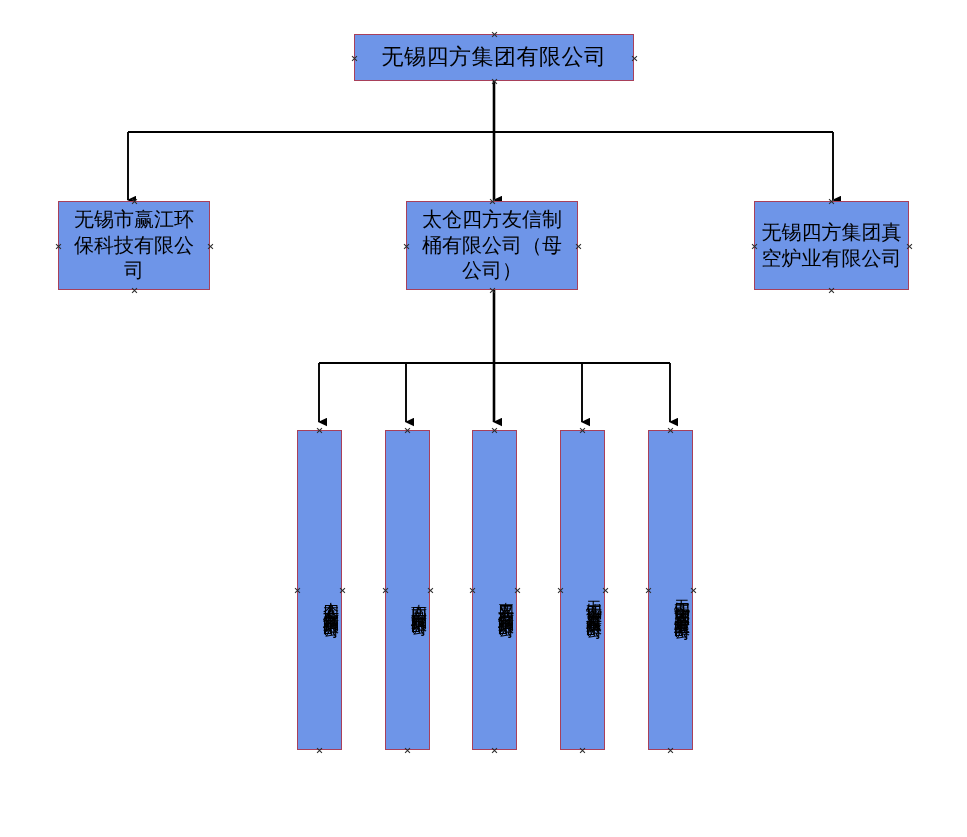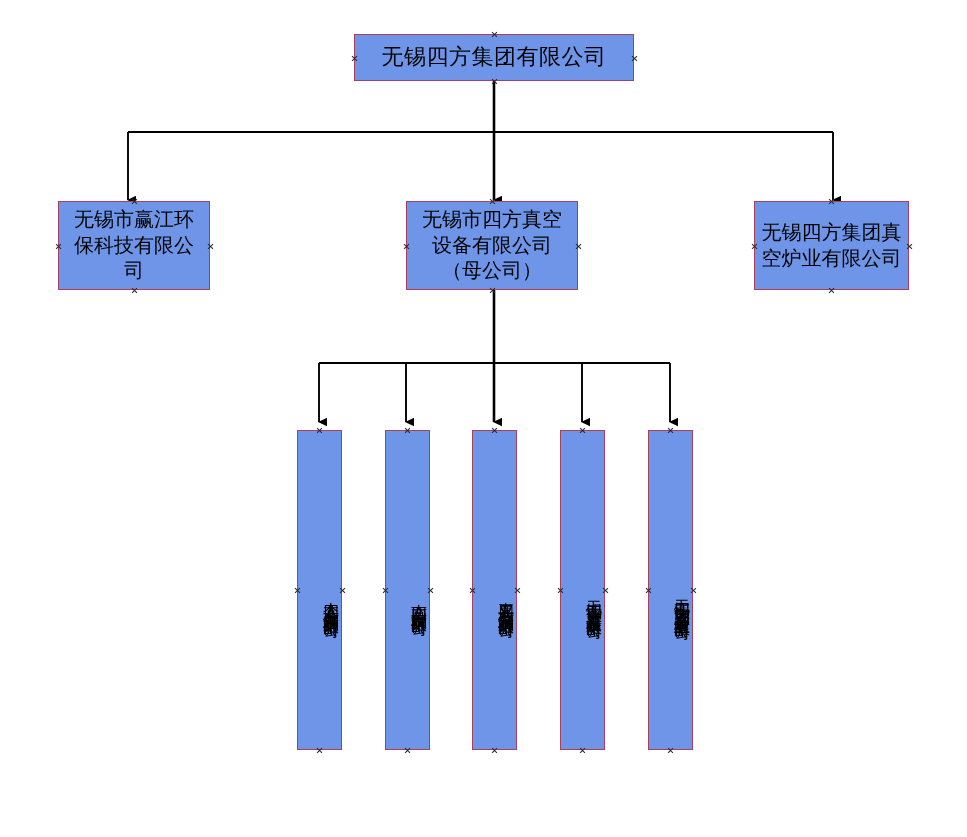--- a/index.html
+++ b/index.html
@@ -116,21 +116,21 @@
 
   <div class="node node-root" style="left:354px; top:34px; width:280px; height:47px;">
     <span class="node-label">无锡四方集团有限公司</span>
   </div>
 
   <div class="node node-level2" style="left:58px; top:201px; width:152px; height:89px;">
     <span class="node-label">无锡市赢江环保科技有限公司</span>
   </div>
 
   <div class="node node-level2" style="left:406px; top:201px; width:172px; height:89px;">
-    <span class="node-label">无锡市四方真空设备有限公司（母公司）</span>
+    <span class="node-label">太仓四方友信制桶有限公司（母公司）</span>
   </div>
 
   <div class="node node-level2" style="left:754px; top:201px; width:155px; height:89px;">
     <span class="node-label">无锡四方集团真空炉业有限公司</span>
   </div>
 
   <div class="node node-leaf" style="left:297px; top:430px; width:45px; height:320px;">
     <span class="node-label">太仓四方友信制桶有限公司</span>
   </div>
 

